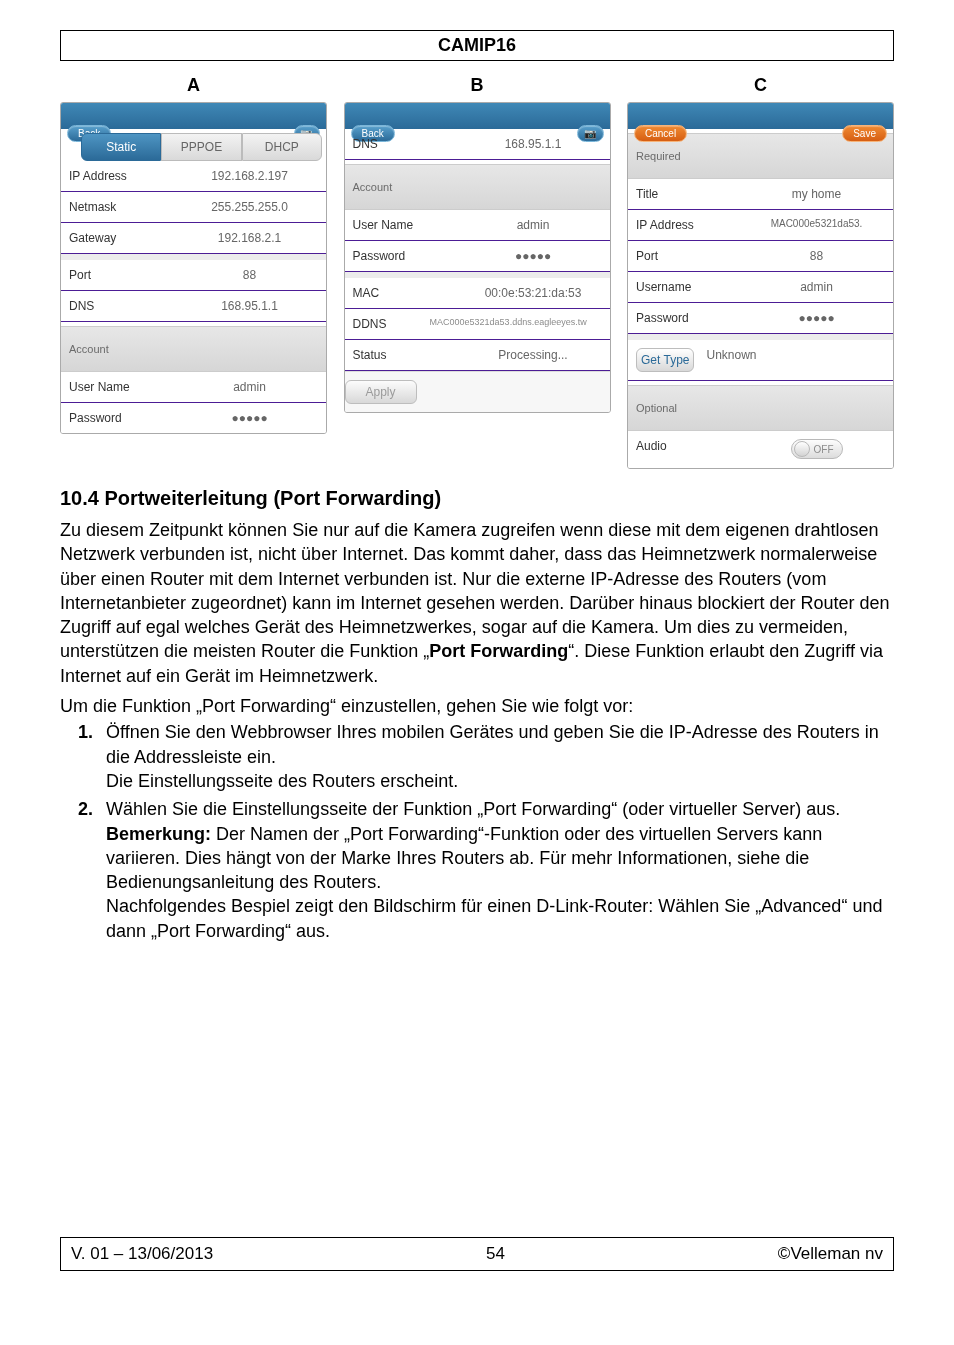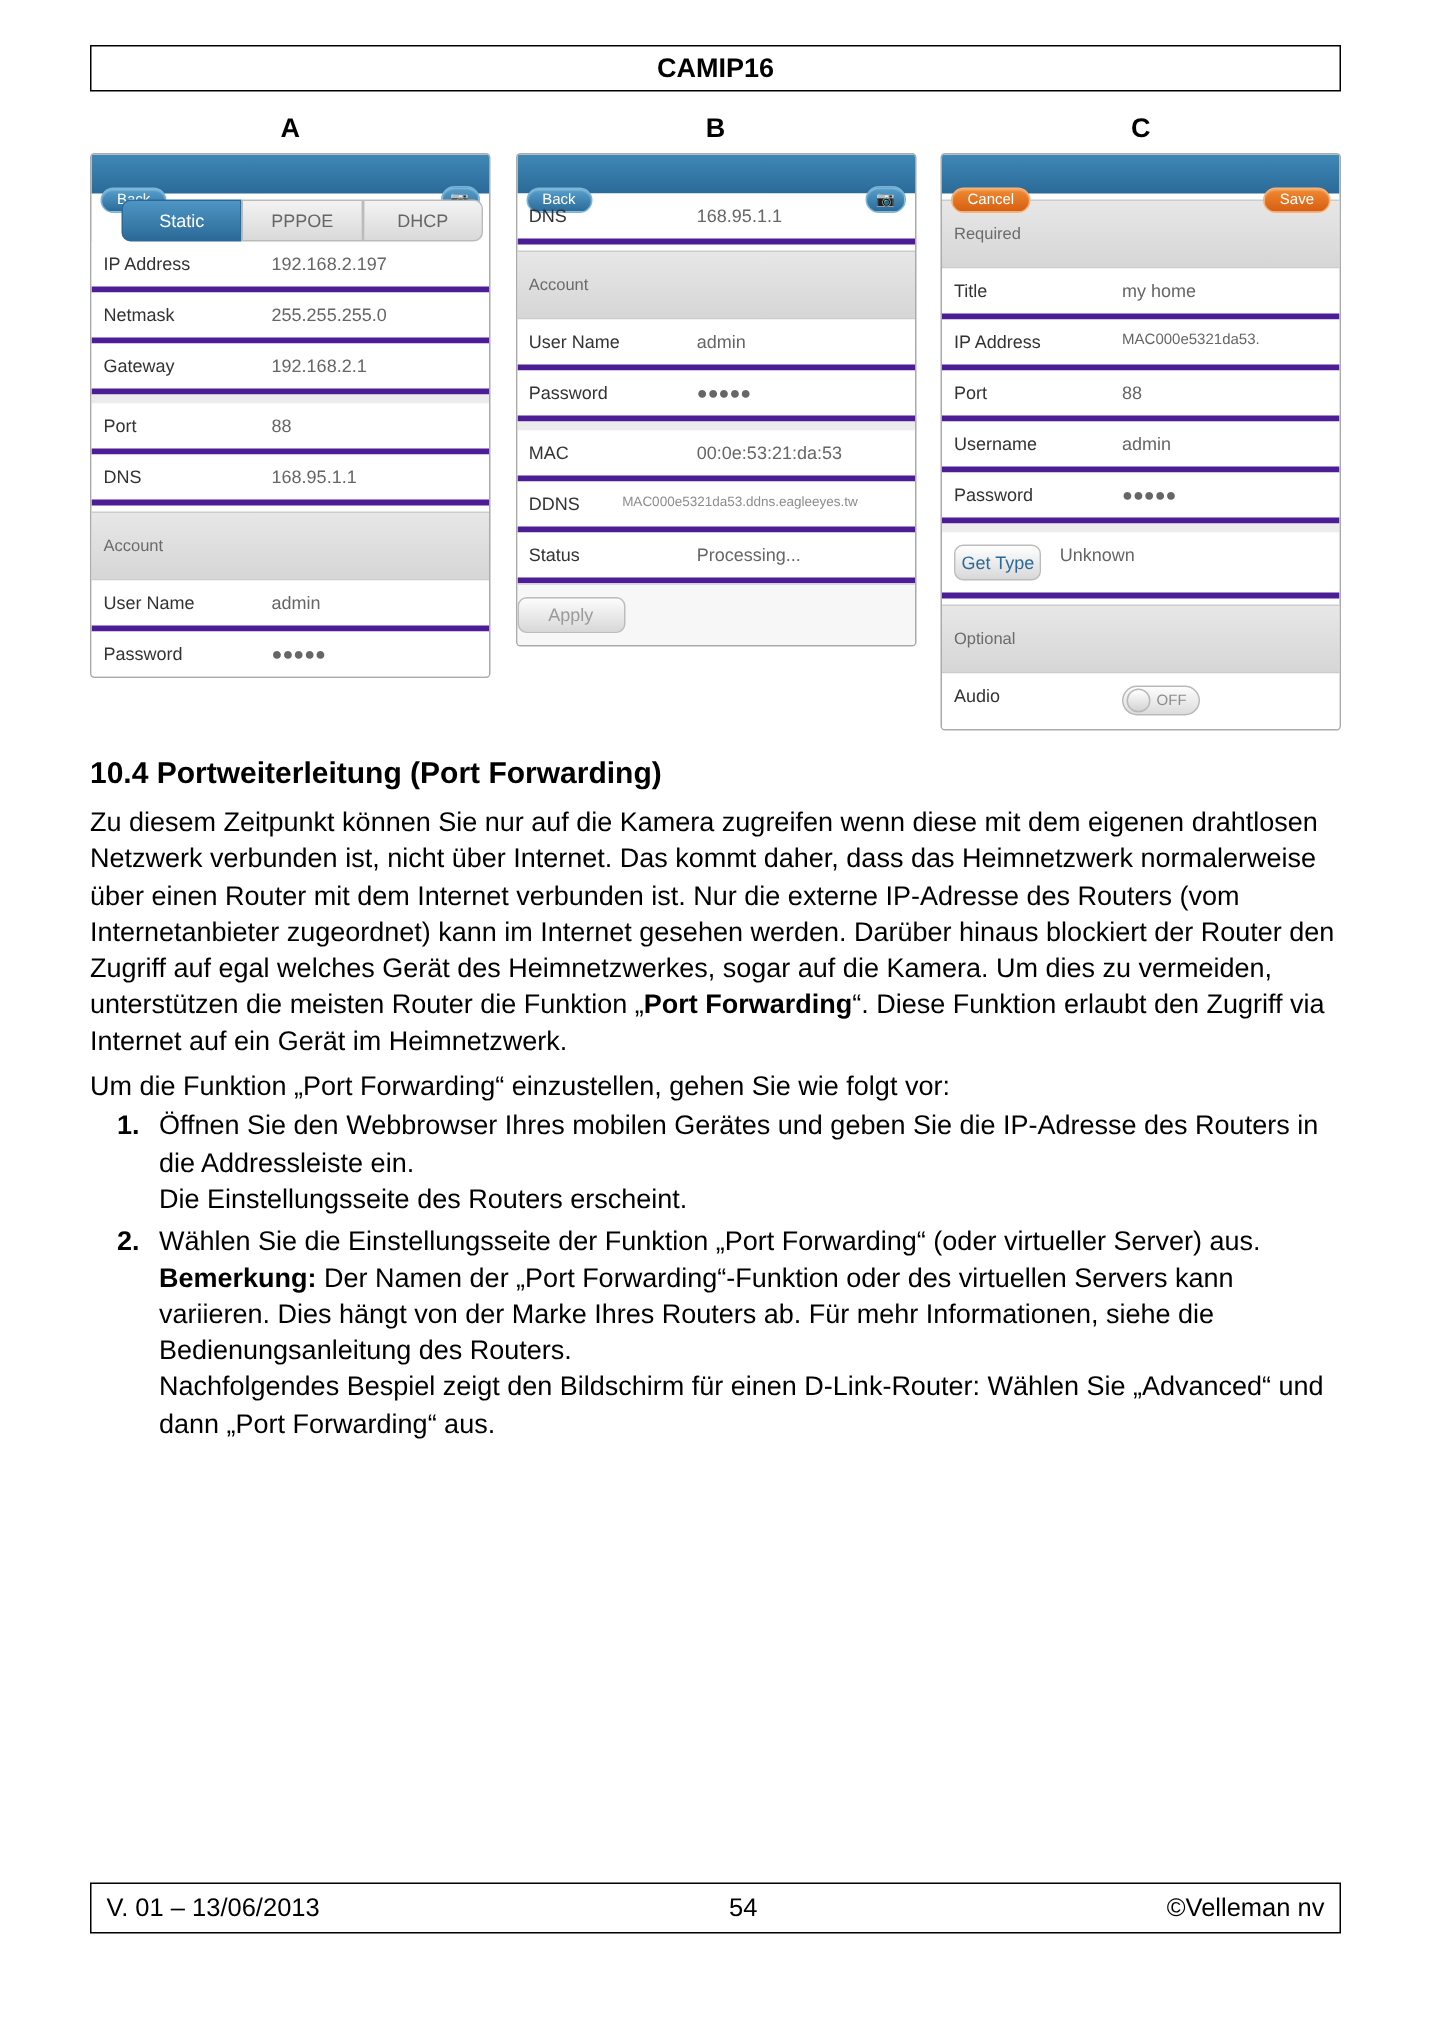--- a/index.html
+++ b/index.html
@@ -105,28 +105,28 @@
     color:#6b6b6b;
     padding: 16px 8px;
     font-size: 11px;
     border-top:1px solid #ccc;
     border-bottom:1px solid #ccc;
     margin-top:4px;
   }
   .row {
     display:flex;
     padding: 8px 8px;
-    border-bottom:4px solid #4c1d95;
+    border-bottom:1px solid #4c1d95;
     font-size:12px;
     color:#333;
     background:#fff;
   }
   .row:last-child { border-bottom:none; }
   .row .k { width:45%; color:#333; }
-  .row .v { width:55%; color:#666; text-align:left; }
+  .row .v { width:55%; color:#666; text-align:center; }
   .apply-wrap { text-align:left; padding:8px 0; background:#f7f7f7; border-top:1px solid #ddd; }
   .apply {
     display:inline-block;
     padding: 4px 20px;
     border-radius: 6px;
     background: linear-gradient(#fcfcfc,#d8d8d8);
     border:1px solid #bdbdbd;
     color:#9b9b9b;
     font-size:12px;
   }

